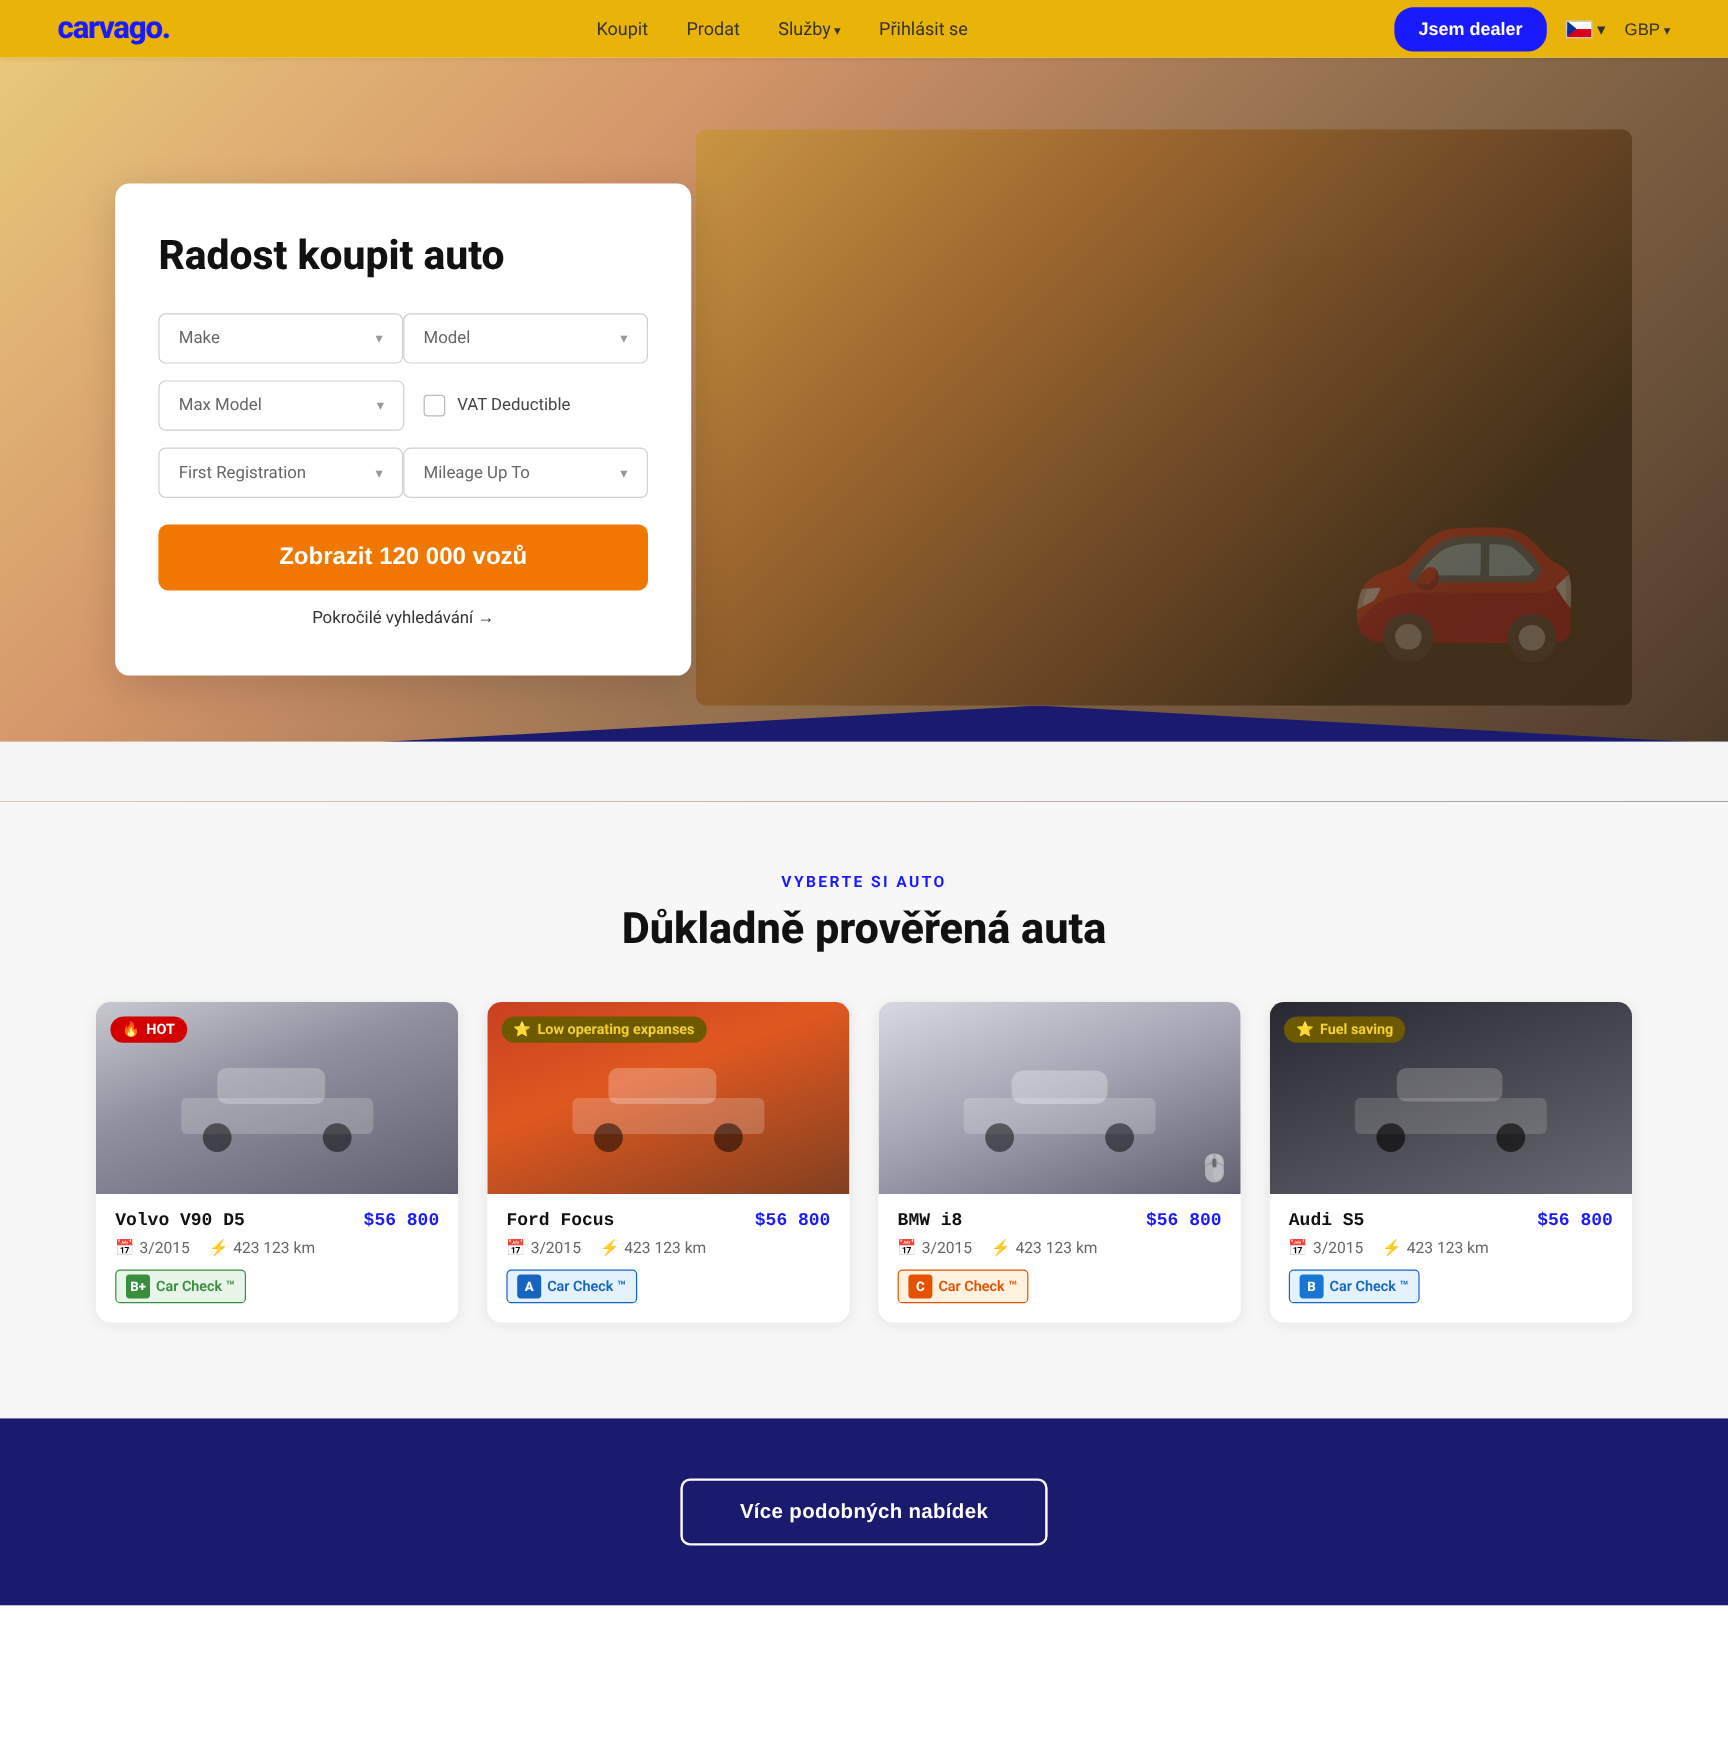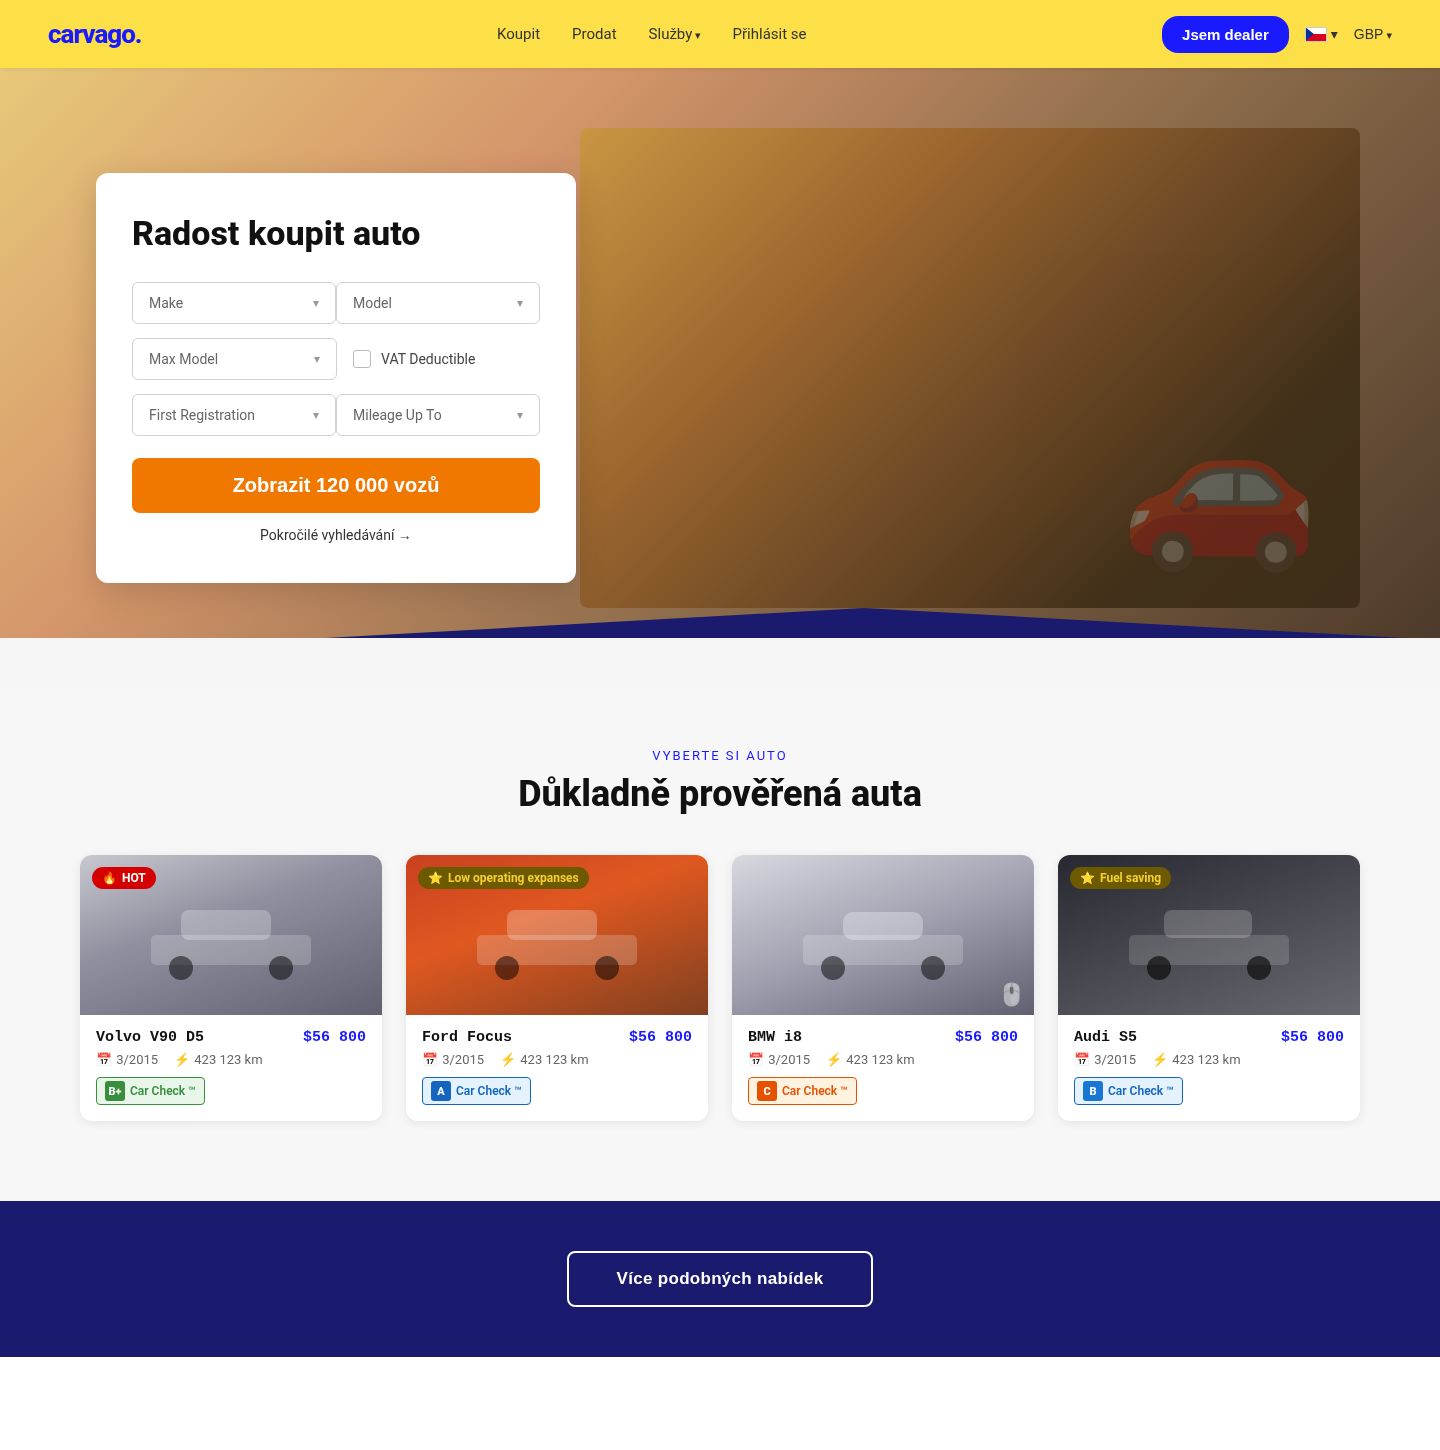--- a/index.html
+++ b/index.html
@@ -1,21 +1,21 @@
 <!DOCTYPE html>
 <html><head>
   <meta charset="utf-8">
   <style>
     * { box-sizing: border-box; margin: 0; padding: 0; }
     body { font-family: -apple-system, BlinkMacSystemFont, 'Segoe UI', Roboto, sans-serif; background: #fff; width: 1440px; }
 
     
     nav {
       display: flex; align-items: center; justify-content: space-between;
-      padding: 0 48px; height: 68px; background: #fde047;
+      padding: 0 48px; height: 48px; background: #eab308;
       box-shadow: 0 1px 4px rgba(0,0,0,0.08); position: relative; z-index: 10;
     }
     .nav-logo { font-size: 26px; font-weight: 800; color: #1a1aff; letter-spacing: -1px; }
     .nav-links { display: flex; align-items: center; gap: 32px; }
     .nav-links a { text-decoration: none; color: #333; font-size: 15px; }
     .nav-links .with-arrow::after { content: ' ▾'; font-size: 11px; }
     .nav-right { display: flex; align-items: center; gap: 16px; }
     .btn-dealer {
       background: #1a1aff; color: #fff; border: none; border-radius: 16px;
       padding: 10px 20px; font-size: 15px; font-weight: 600; cursor: pointer;
@@ -64,21 +64,21 @@
     .btn-search {
       width: 100%; padding: 16px; background: #f07800; color: #fff; border: none;
       border-radius: 8px; font-size: 20px; font-weight: 700; cursor: pointer;
       margin-top: 8px; margin-bottom: 14px;
     }
     .advanced-link { text-align: center; font-size: 14px; color: #444; cursor: pointer; }
     .advanced-link span { color: #333; }
 
     
     .cars-section { padding: 60px 80px 80px; background: #f7f7f7; }
-    .section-label { text-align: center; color: #1a1aff; font-size: 13px; font-weight: 400; letter-spacing: 2px; text-transform: uppercase; margin-bottom: 10px; }
+    .section-label { text-align: center; color: #1a1aff; font-size: 13px; font-weight: 700; letter-spacing: 2px; text-transform: uppercase; margin-bottom: 10px; }
     .section-title { text-align: center; font-size: 36px; font-weight: 800; color: #111; margin-bottom: 40px; }
 
     .cars-grid { display: grid; grid-template-columns: repeat(4, 1fr); gap: 24px; }
     .car-card {
       background: #fff; border-radius: 12px; overflow: hidden;
       box-shadow: 0 2px 12px rgba(0,0,0,0.08);
     }
     .car-img-wrap { position: relative; height: 160px; overflow: hidden; }
     .car-img-placeholder {
       width: 100%; height: 100%;

